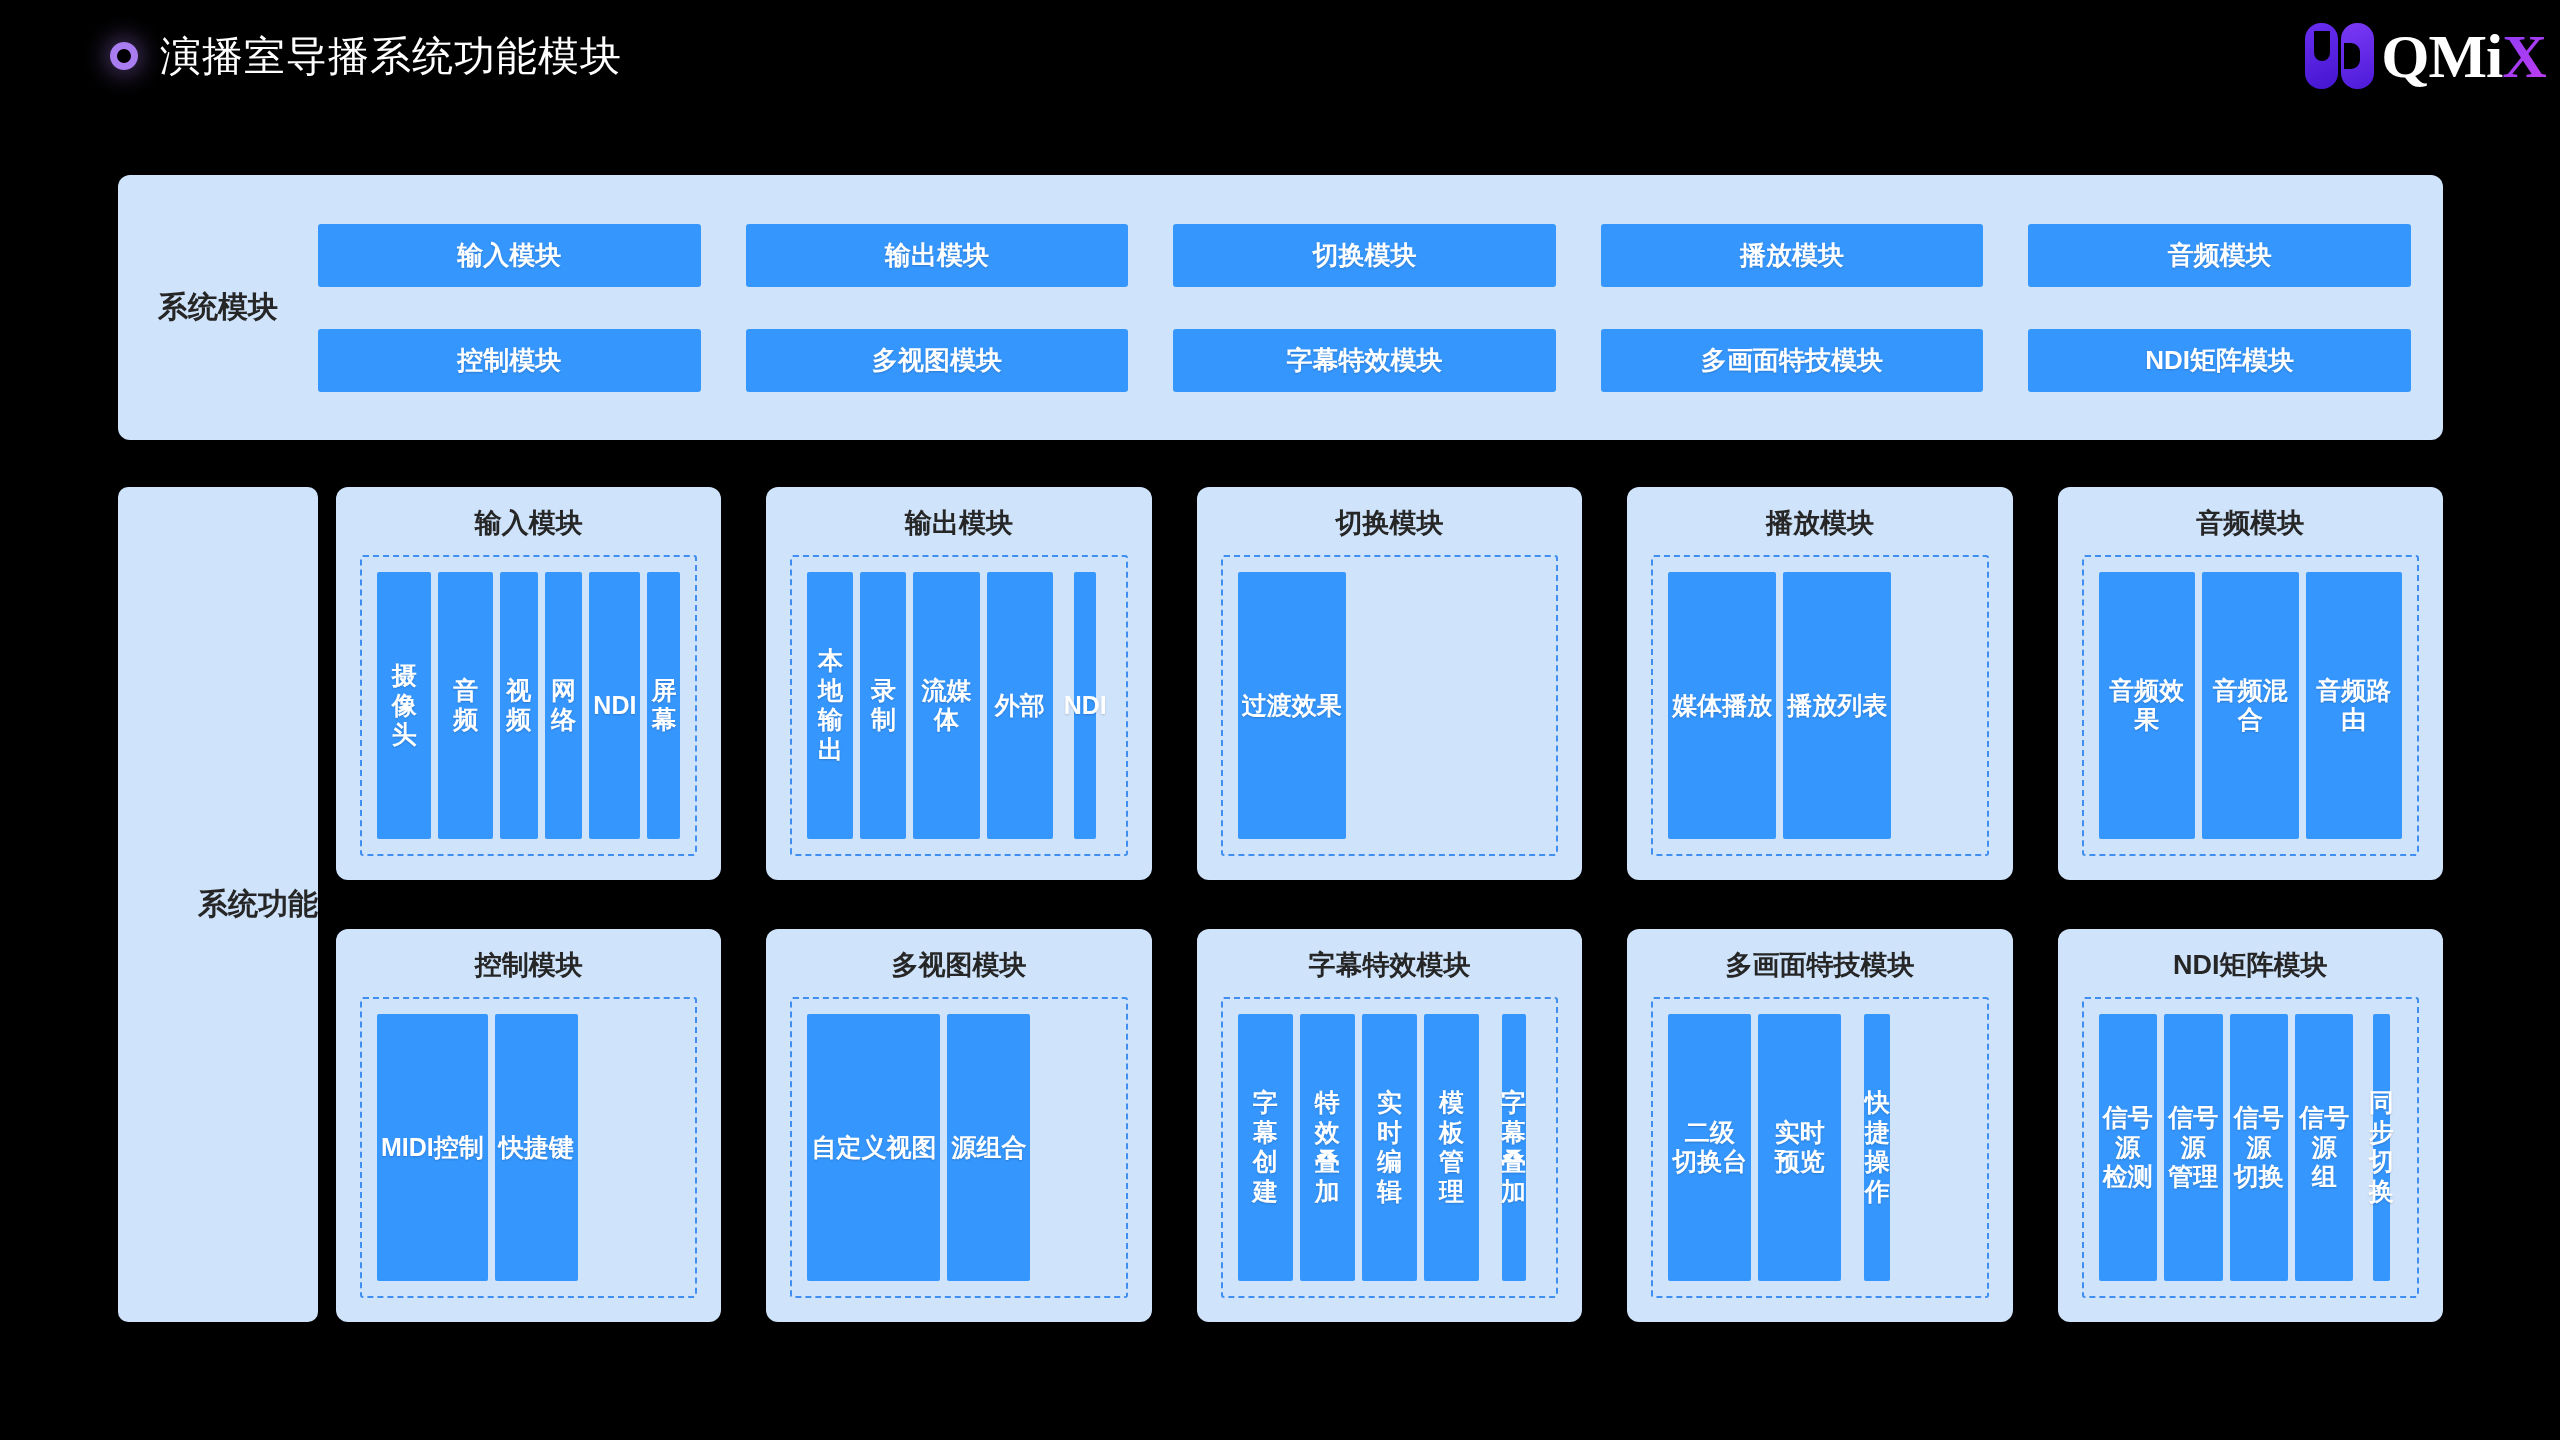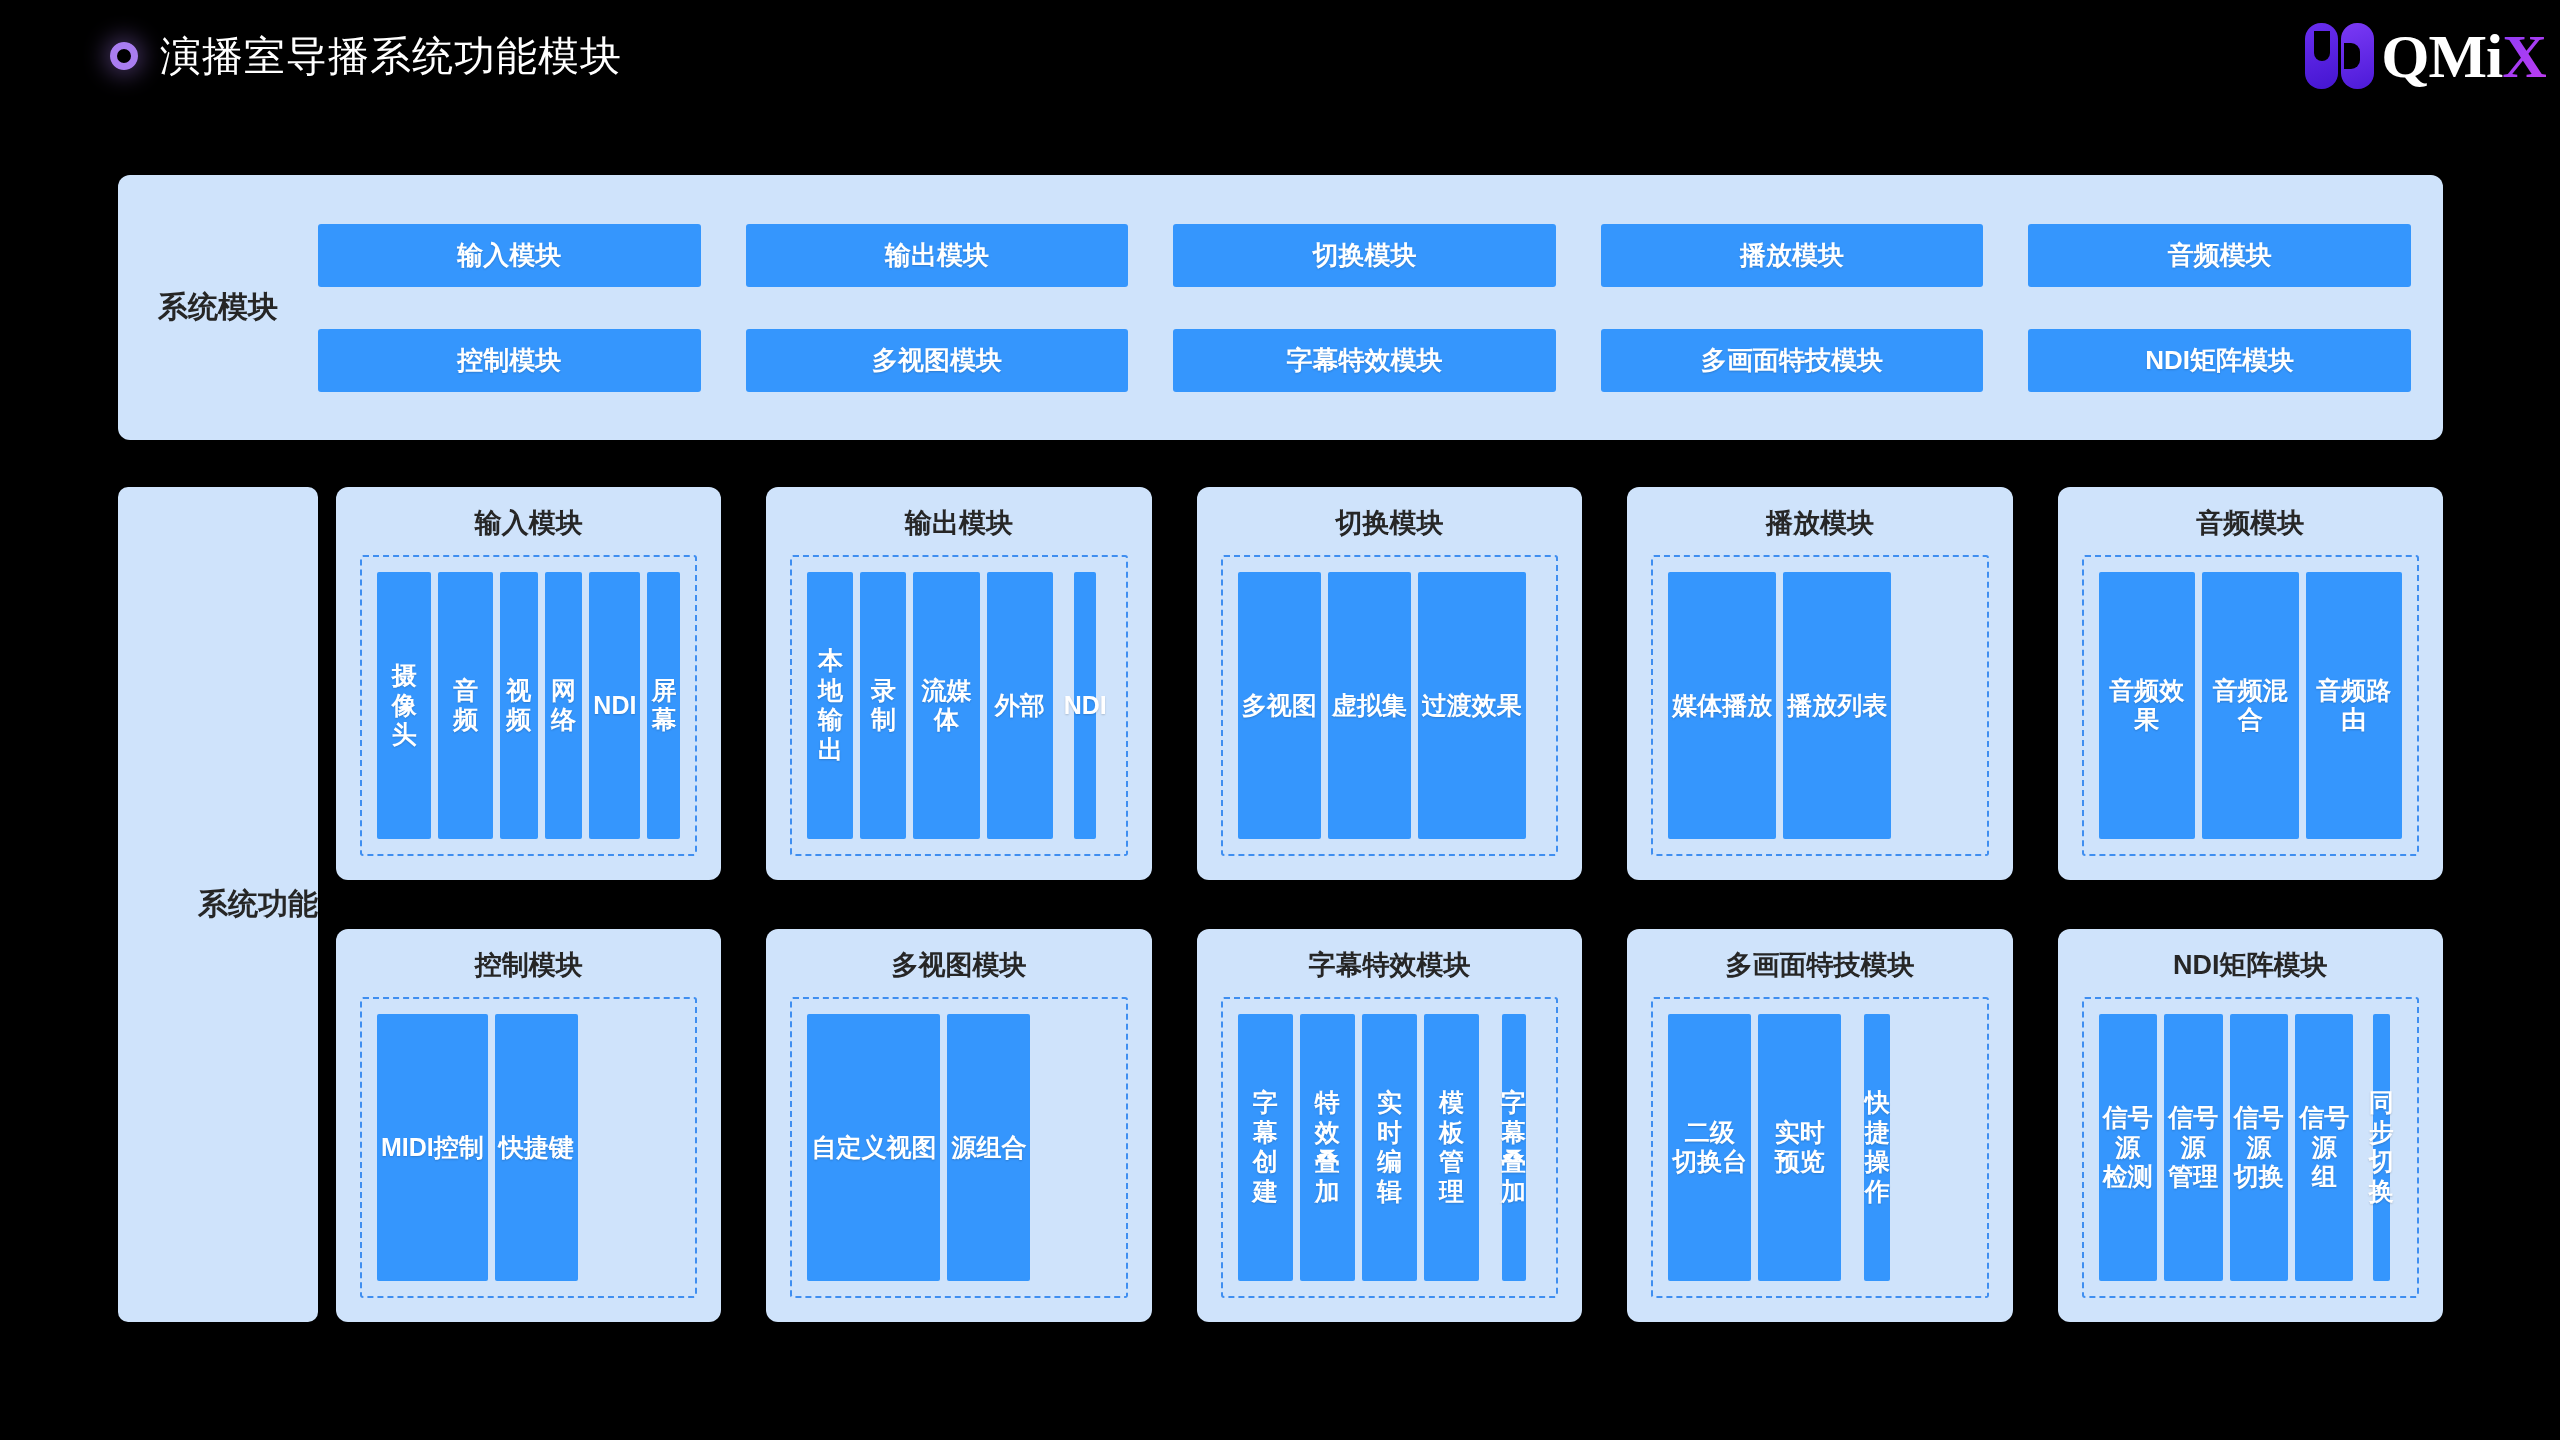--- a/index.html
+++ b/index.html
@@ -193,24 +193,20 @@
               <div class="chip">外部</div>
             </div>
             <div class="row-center">
               <div class="chip half">NDI</div>
             </div>
           </div>
         </div>
         <div class="func-card">
           <div class="func-card-title">切换模块</div>
           <div class="func-card-body">
-            <div class="row2">
-              <div class="chip">多视图</div>
-              <div class="chip">虚拟集</div>
-            </div>
             <div class="row1">
               <div class="chip">过渡效果</div>
             </div>
           </div>
         </div>
         <div class="func-card">
           <div class="func-card-title">播放模块</div>
           <div class="func-card-body">
             <div class="row1">
               <div class="chip">媒体播放</div>

